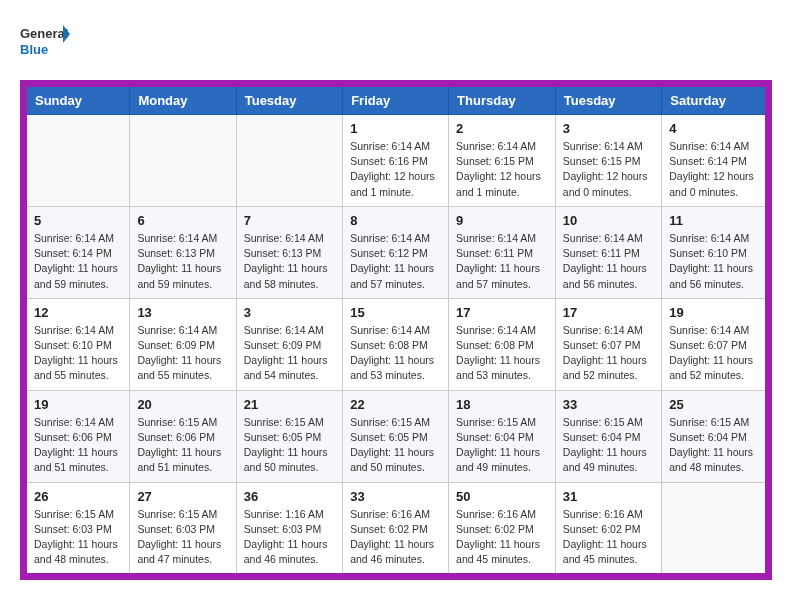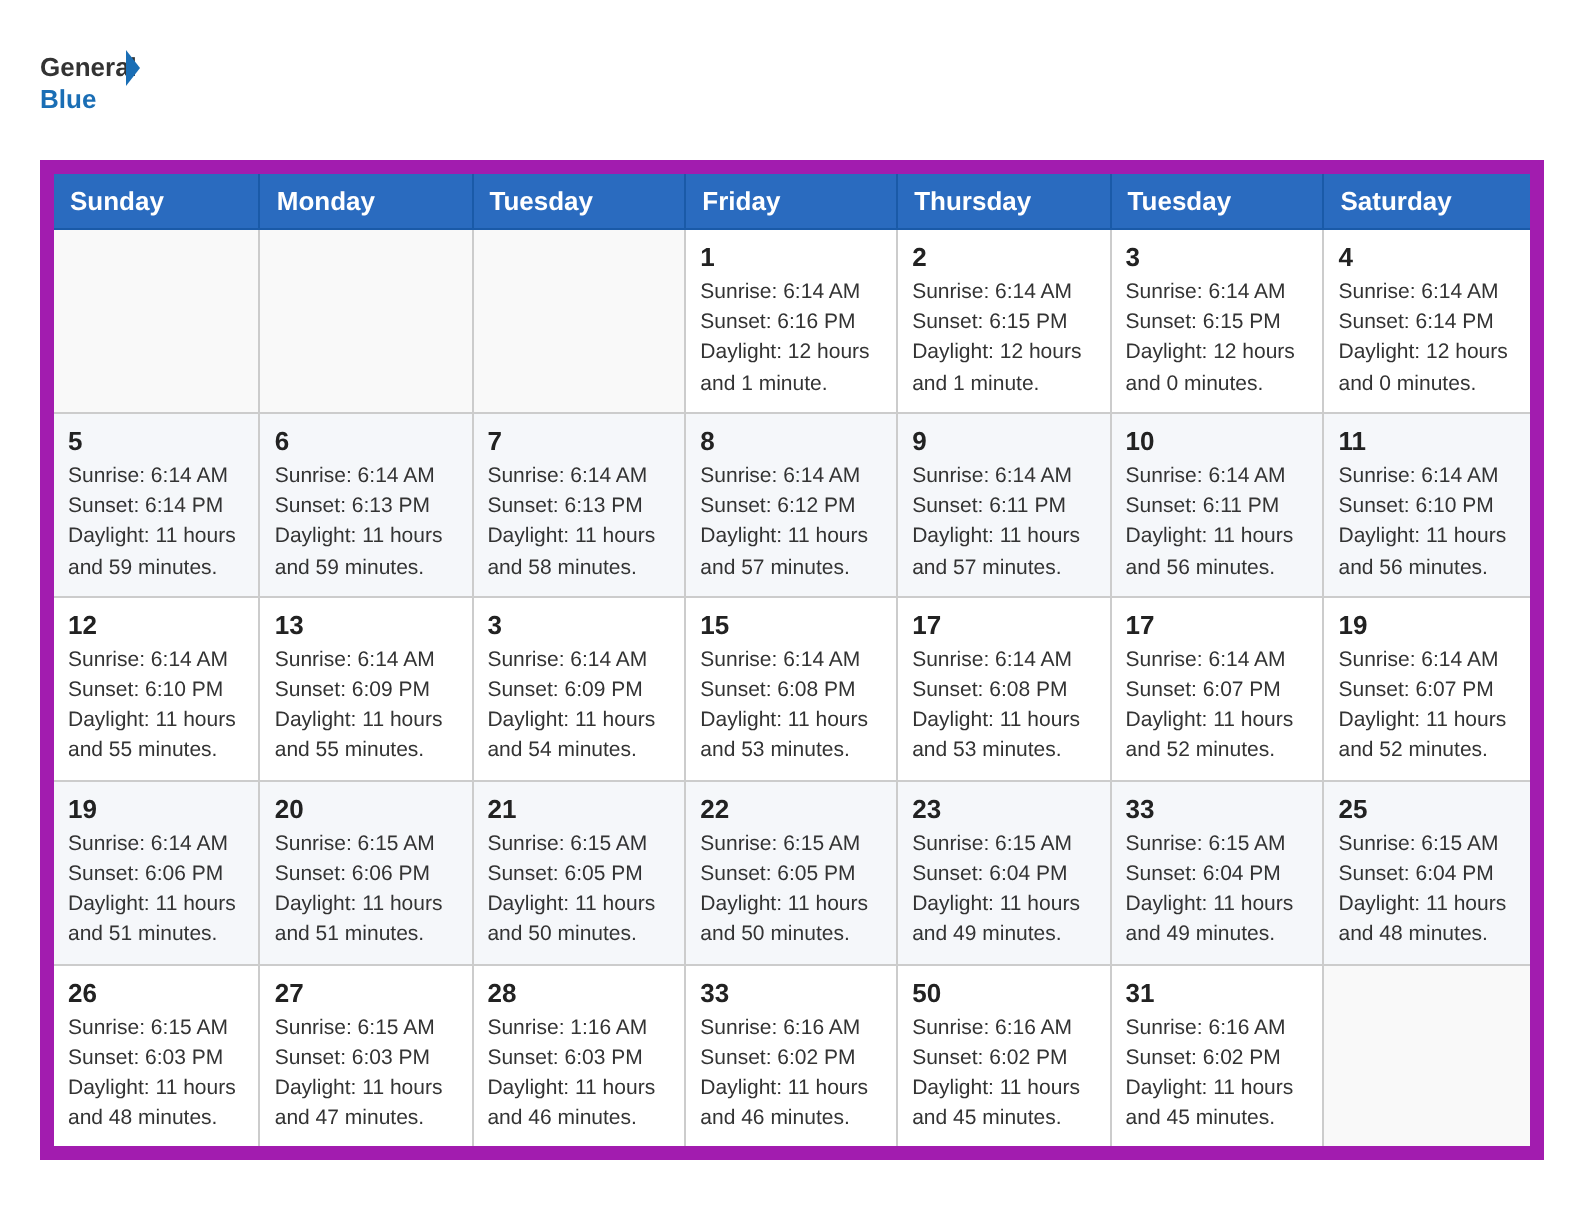--- a/index.html
+++ b/index.html
@@ -264,21 +264,21 @@
 and 50 minutes.</div>
         </td>
         <td>
           <div class="day-number">22</div>
           <div class="day-info">Sunrise: 6:15 AM
 Sunset: 6:05 PM
 Daylight: 11 hours
 and 50 minutes.</div>
         </td>
         <td>
-          <div class="day-number">23</div>
+          <div class="day-number">18</div>
           <div class="day-info">Sunrise: 6:15 AM
 Sunset: 6:04 PM
 Daylight: 11 hours
 and 49 minutes.</div>
         </td>
         <td>
           <div class="day-number">33</div>
           <div class="day-info">Sunrise: 6:15 AM
 Sunset: 6:04 PM
 Daylight: 11 hours
@@ -301,21 +301,21 @@
 and 48 minutes.</div>
         </td>
         <td>
           <div class="day-number">27</div>
           <div class="day-info">Sunrise: 6:15 AM
 Sunset: 6:03 PM
 Daylight: 11 hours
 and 47 minutes.</div>
         </td>
         <td>
-          <div class="day-number">28</div>
+          <div class="day-number">36</div>
           <div class="day-info">Sunrise: 1:16 AM
 Sunset: 6:03 PM
 Daylight: 11 hours
 and 46 minutes.</div>
         </td>
         <td>
           <div class="day-number">33</div>
           <div class="day-info">Sunrise: 6:16 AM
 Sunset: 6:02 PM
 Daylight: 11 hours

